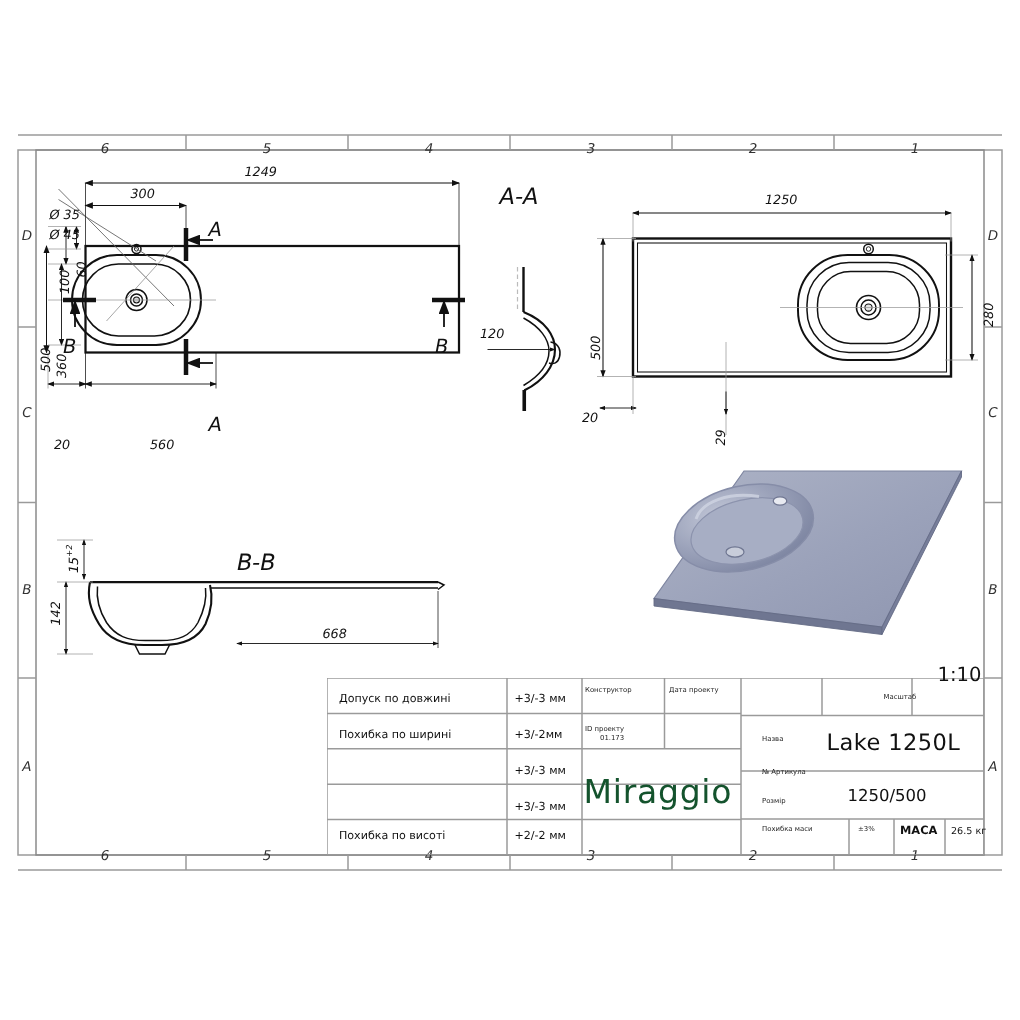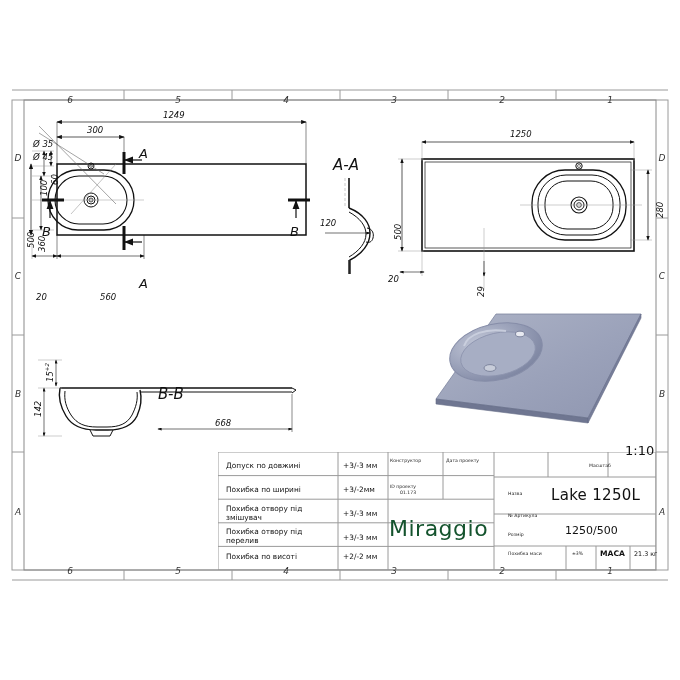--- a/index.html
+++ b/index.html
@@ -5,34 +5,34 @@
   html,body{margin:0;padding:0;background:#ffffff;}
   body{width:680px;height:680px;position:relative;overflow:hidden;
        font-family:"DejaVu Sans","Liberation Sans",sans-serif;color:#1a1a1a;}
   .sheet{position:absolute;left:0;top:0;width:680px;height:680px;}
   .abs{position:absolute;}
   svg{display:block;}
   .zone{position:absolute;font-size:9px;font-style:italic;color:#333;
         text-align:center;}
   
   .tb{position:absolute;font-size:7.2px;color:#111;white-space:nowrap;}
-  .tb-lbl{font-size:7.4px;}
+  .tb-lbl{font-size:7.4px;text-align:center;}
   .tb-tiny{font-size:4.6px;color:#222;}
   .tb-val{font-size:7.4px;}
   .brand{position:absolute;font-size:22px;letter-spacing:.5px;color:#14532d;
          font-family:"DejaVu Sans","Liberation Sans",sans-serif;}
   .model{position:absolute;font-size:15px;color:#111;letter-spacing:.3px;}
   .size{position:absolute;font-size:11px;color:#111;}
   .scale{position:absolute;font-size:13px;color:#111;}
   .mass{position:absolute;font-size:7.6px;font-weight:bold;color:#111;}
   .masskg{position:absolute;font-size:6.4px;color:#111;}
   .dim{position:absolute;font-size:8.5px;font-style:italic;color:#111;white-space:nowrap;}
   .dim-v{position:absolute;font-size:8.5px;font-style:italic;color:#111;
          transform-origin:left top;transform:rotate(-90deg);white-space:nowrap;}
-  .seclbl{position:absolute;font-size:15px;font-style:italic;color:#111;margin-top:34px;}
+  .seclbl{position:absolute;font-size:15px;font-style:italic;color:#111;}
   .secmark{position:absolute;font-size:13px;font-style:italic;color:#111;}
   .sup{font-size:5.5px;vertical-align:super;}
 </style>
 </head>
 <body>
 
 <div class="sheet">
 
   <svg class="abs" style="left:0;top:0" width="680" height="680">
 
@@ -184,21 +184,21 @@
     <path d="M29,38 C44,44 50,54 50,63 C50,74 42,84 30,90 L30,104" fill="none" stroke="#111" stroke-width="1.4"></path>
     <path d="M29,42 C40,48 46,56 46,64 C46,73 39,81 29,87" fill="none" stroke="#111" stroke-width="1"></path>
 
     <path d="M47,58 C53,59 54,64 53,68 C52,72 49,73 46,72" fill="none" stroke="#111" stroke-width="1"></path>
     <line x1="29" y1="90" x2="29" y2="104" stroke="#111" stroke-width="1.4"></line>
 
     <line x1="5" y1="63" x2="50" y2="63" stroke="#111" stroke-width=".6" marker-end="url(#ar2)"></line>
   </svg>
   <div class="dim" style="left:320px;top:218px;">120</div>
 
-  <div class="seclbl" style="left:158px;top:351px;">B-B</div>
+  <div class="seclbl" style="left:158px;top:366px;">B-B</div>
 
   <svg class="abs" style="left:30px;top:350px" width="270" height="100">
     <defs>
       <marker id="ar3" markerWidth="7" markerHeight="5" refX="6" refY="2.5" orient="auto">
         <path d="M0,0 L7,2.5 L0,5 z" fill="#111"></path>
       </marker>
       <marker id="ar3L" markerWidth="7" markerHeight="5" refX="1" refY="2.5" orient="auto">
         <path d="M7,0 L0,2.5 L7,5 z" fill="#111"></path>
       </marker>
     </defs>
@@ -341,24 +341,22 @@
     <line x1="378" y1="94" x2="378" y2="118" stroke="#9a9a9a"></line>
     <line x1="412" y1="94" x2="412" y2="118" stroke="#9a9a9a"></line>
   </svg>
 
   <div class="tb tb-lbl" style="left:226px;top:461px;">Допуск по довжині</div>
   <div class="tb tb-val" style="left:343px;top:461px;">+3/-3 мм</div>
 
   <div class="tb tb-lbl" style="left:226px;top:485px;">Похибка по ширині</div>
   <div class="tb tb-val" style="left:343px;top:485px;">+3/-2мм</div>
 
-  <div class="tb tb-lbl" style="left:226px;top:504px;width:112px;white-space:normal;line-height:1.22;"><span>Похибка отвору під змішувач</span></div>
   <div class="tb tb-val" style="left:343px;top:509px;">+3/-3 мм</div>
 
-  <div class="tb tb-lbl" style="left:226px;top:527px;width:108px;white-space:normal;line-height:1.22;"><span>Похибка отвору під перелив</span></div>
   <div class="tb tb-val" style="left:343px;top:533px;">+3/-3 мм</div>
 
   <div class="tb tb-lbl" style="left:226px;top:552px;">Похибка по висоті</div>
   <div class="tb tb-val" style="left:343px;top:552px;">+2/-2 мм</div>
 
   <div class="tb tb-tiny" style="left:390px;top:458px;">Конструктор</div>
   <div class="tb tb-tiny" style="left:446px;top:458px;">Дата проекту</div>
   <div class="tb tb-tiny" style="left:390px;top:484px;">ID проекту</div>
   <div class="tb tb-tiny" style="left:400px;top:490px;">01.173</div>
 
@@ -371,15 +369,15 @@
   <div class="model" style="left:551px;top:486px;">Lake 1250L</div>
 
   <div class="tb tb-tiny" style="left:508px;top:513px;">№ Артикула</div>
 
   <div class="tb tb-tiny" style="left:508px;top:532px;">Розмір</div>
   <div class="size" style="left:565px;top:524px;">1250/500</div>
 
   <div class="tb tb-tiny" style="left:508px;top:551px;">Похибка маси</div>
   <div class="tb tb-tiny" style="left:572px;top:551px;">±3%</div>
   <div class="mass" style="left:600px;top:549px;">МАСА</div>
-  <div class="masskg" style="left:634px;top:550px;">21.3 кг</div>
+  <div class="masskg" style="left:634px;top:550px;">26.5 кг</div>
 
 </div>
 
 </body></html>

